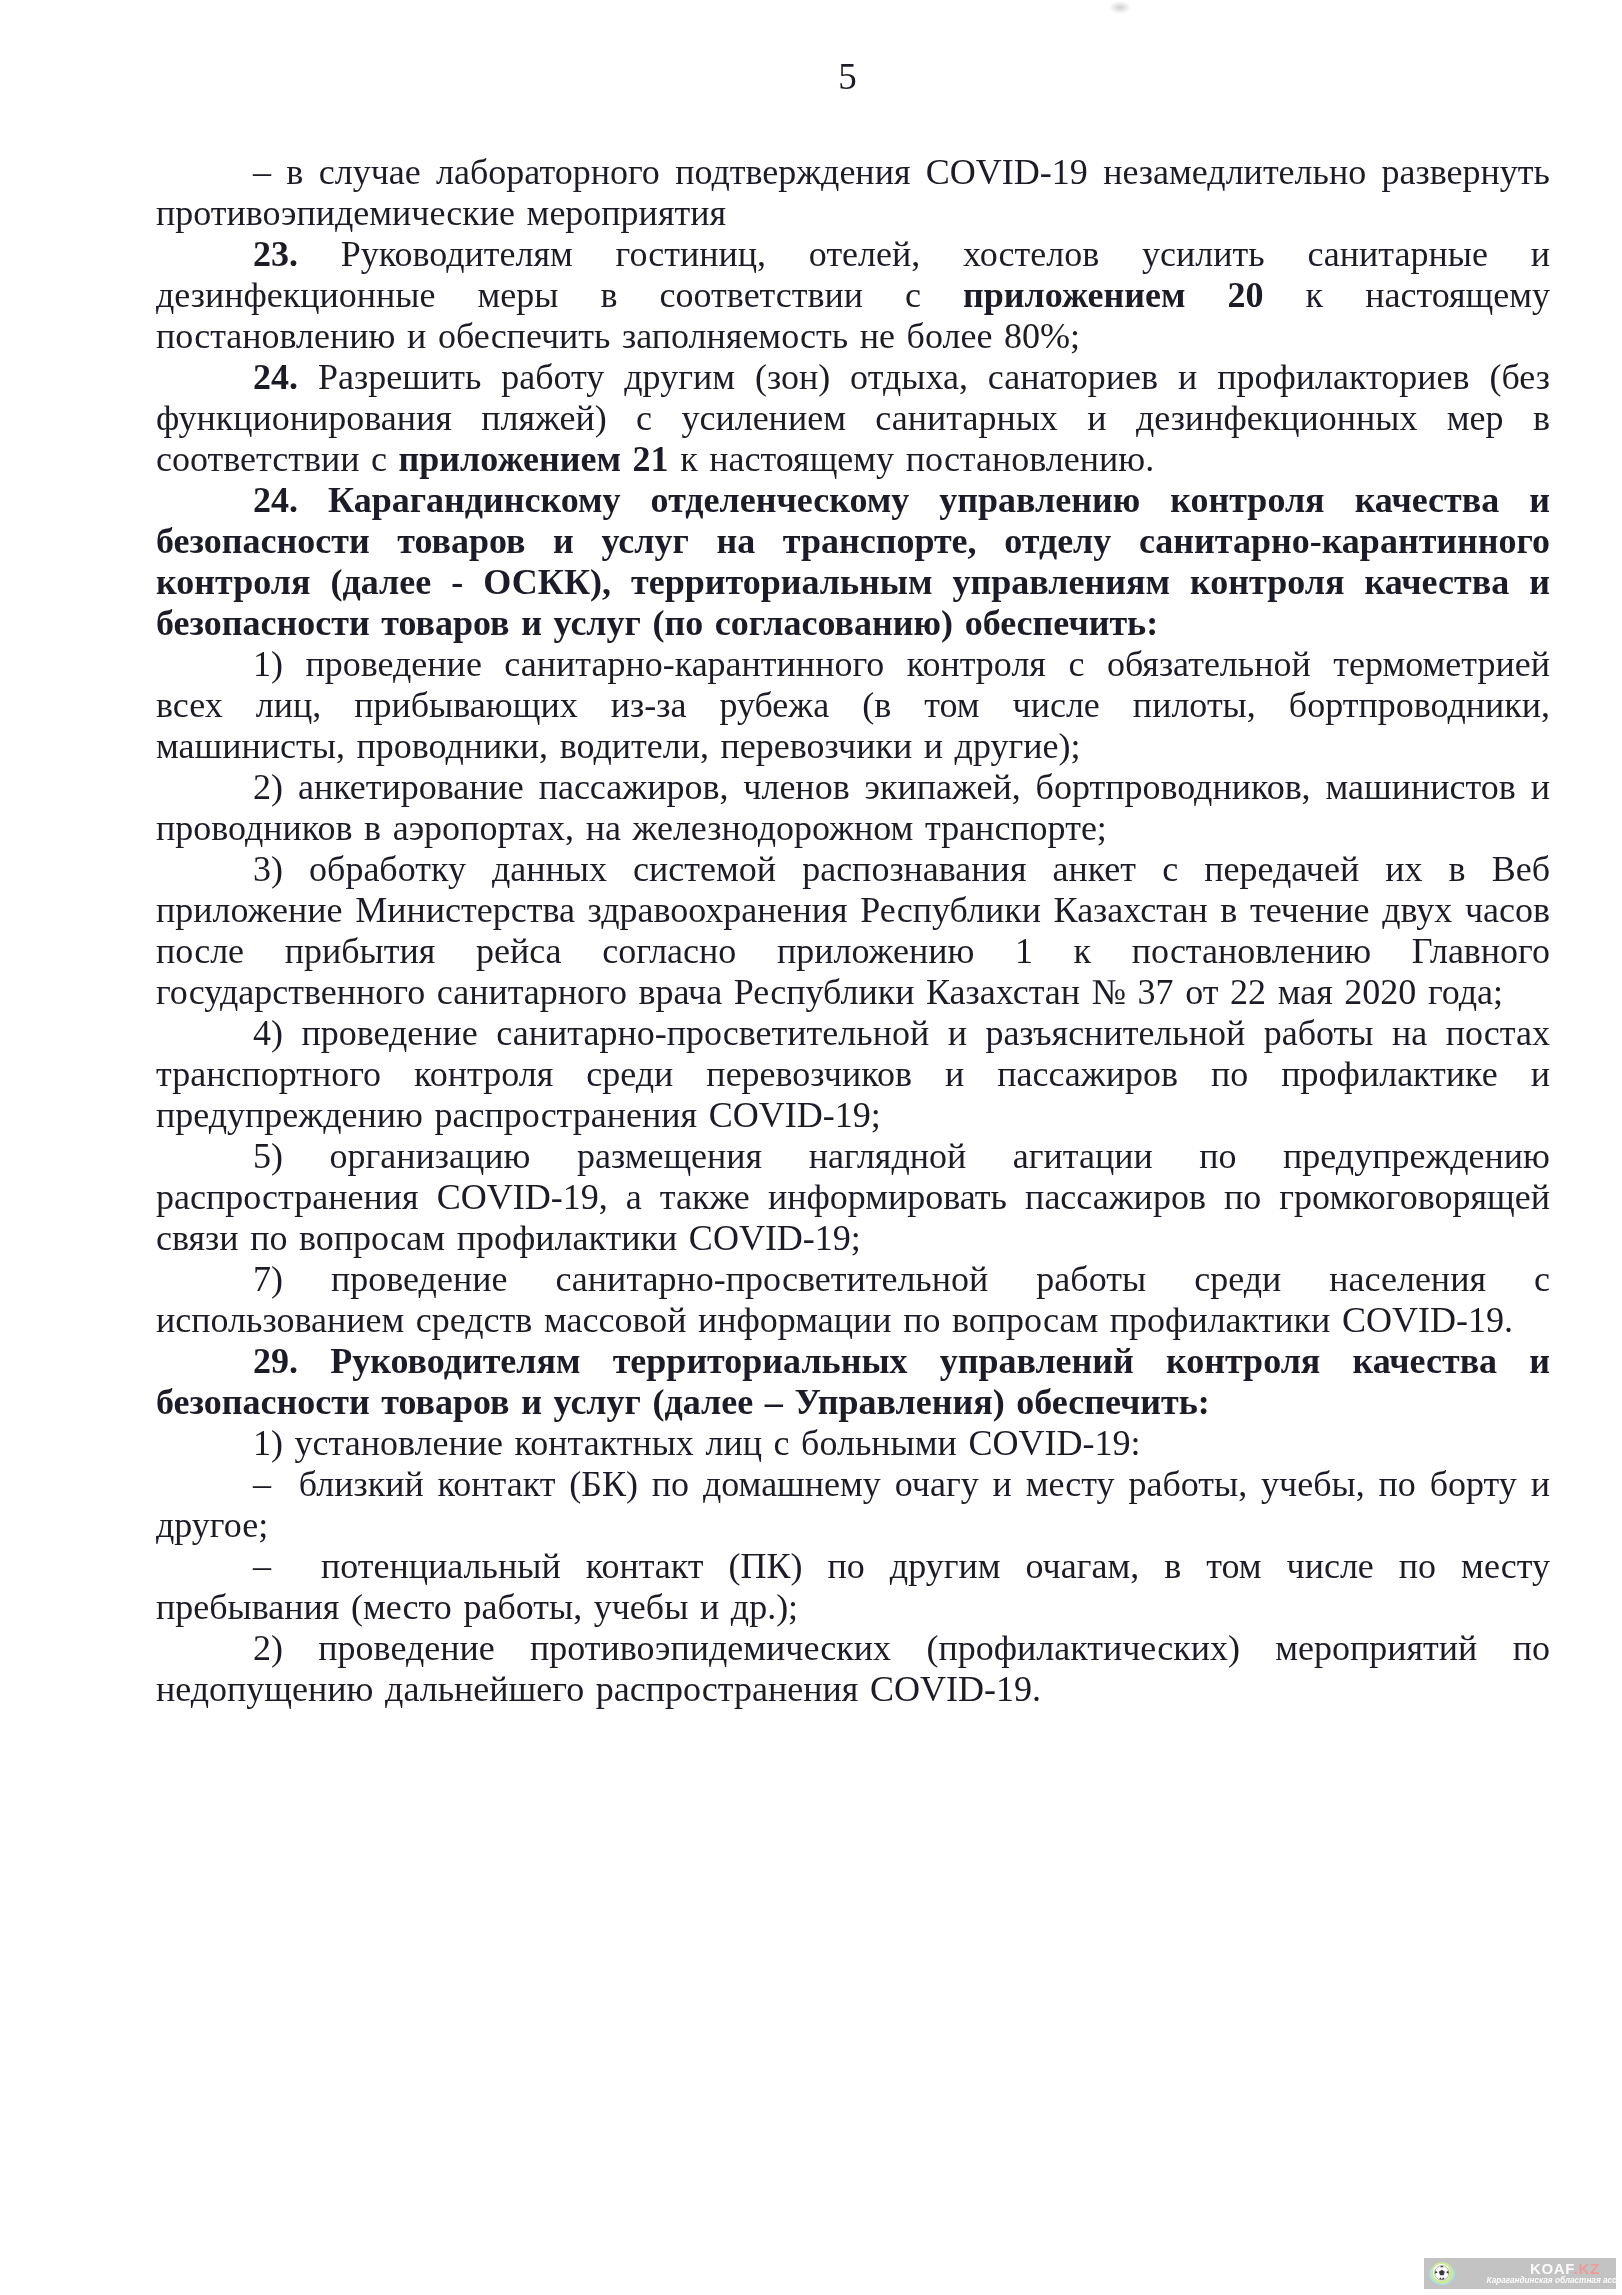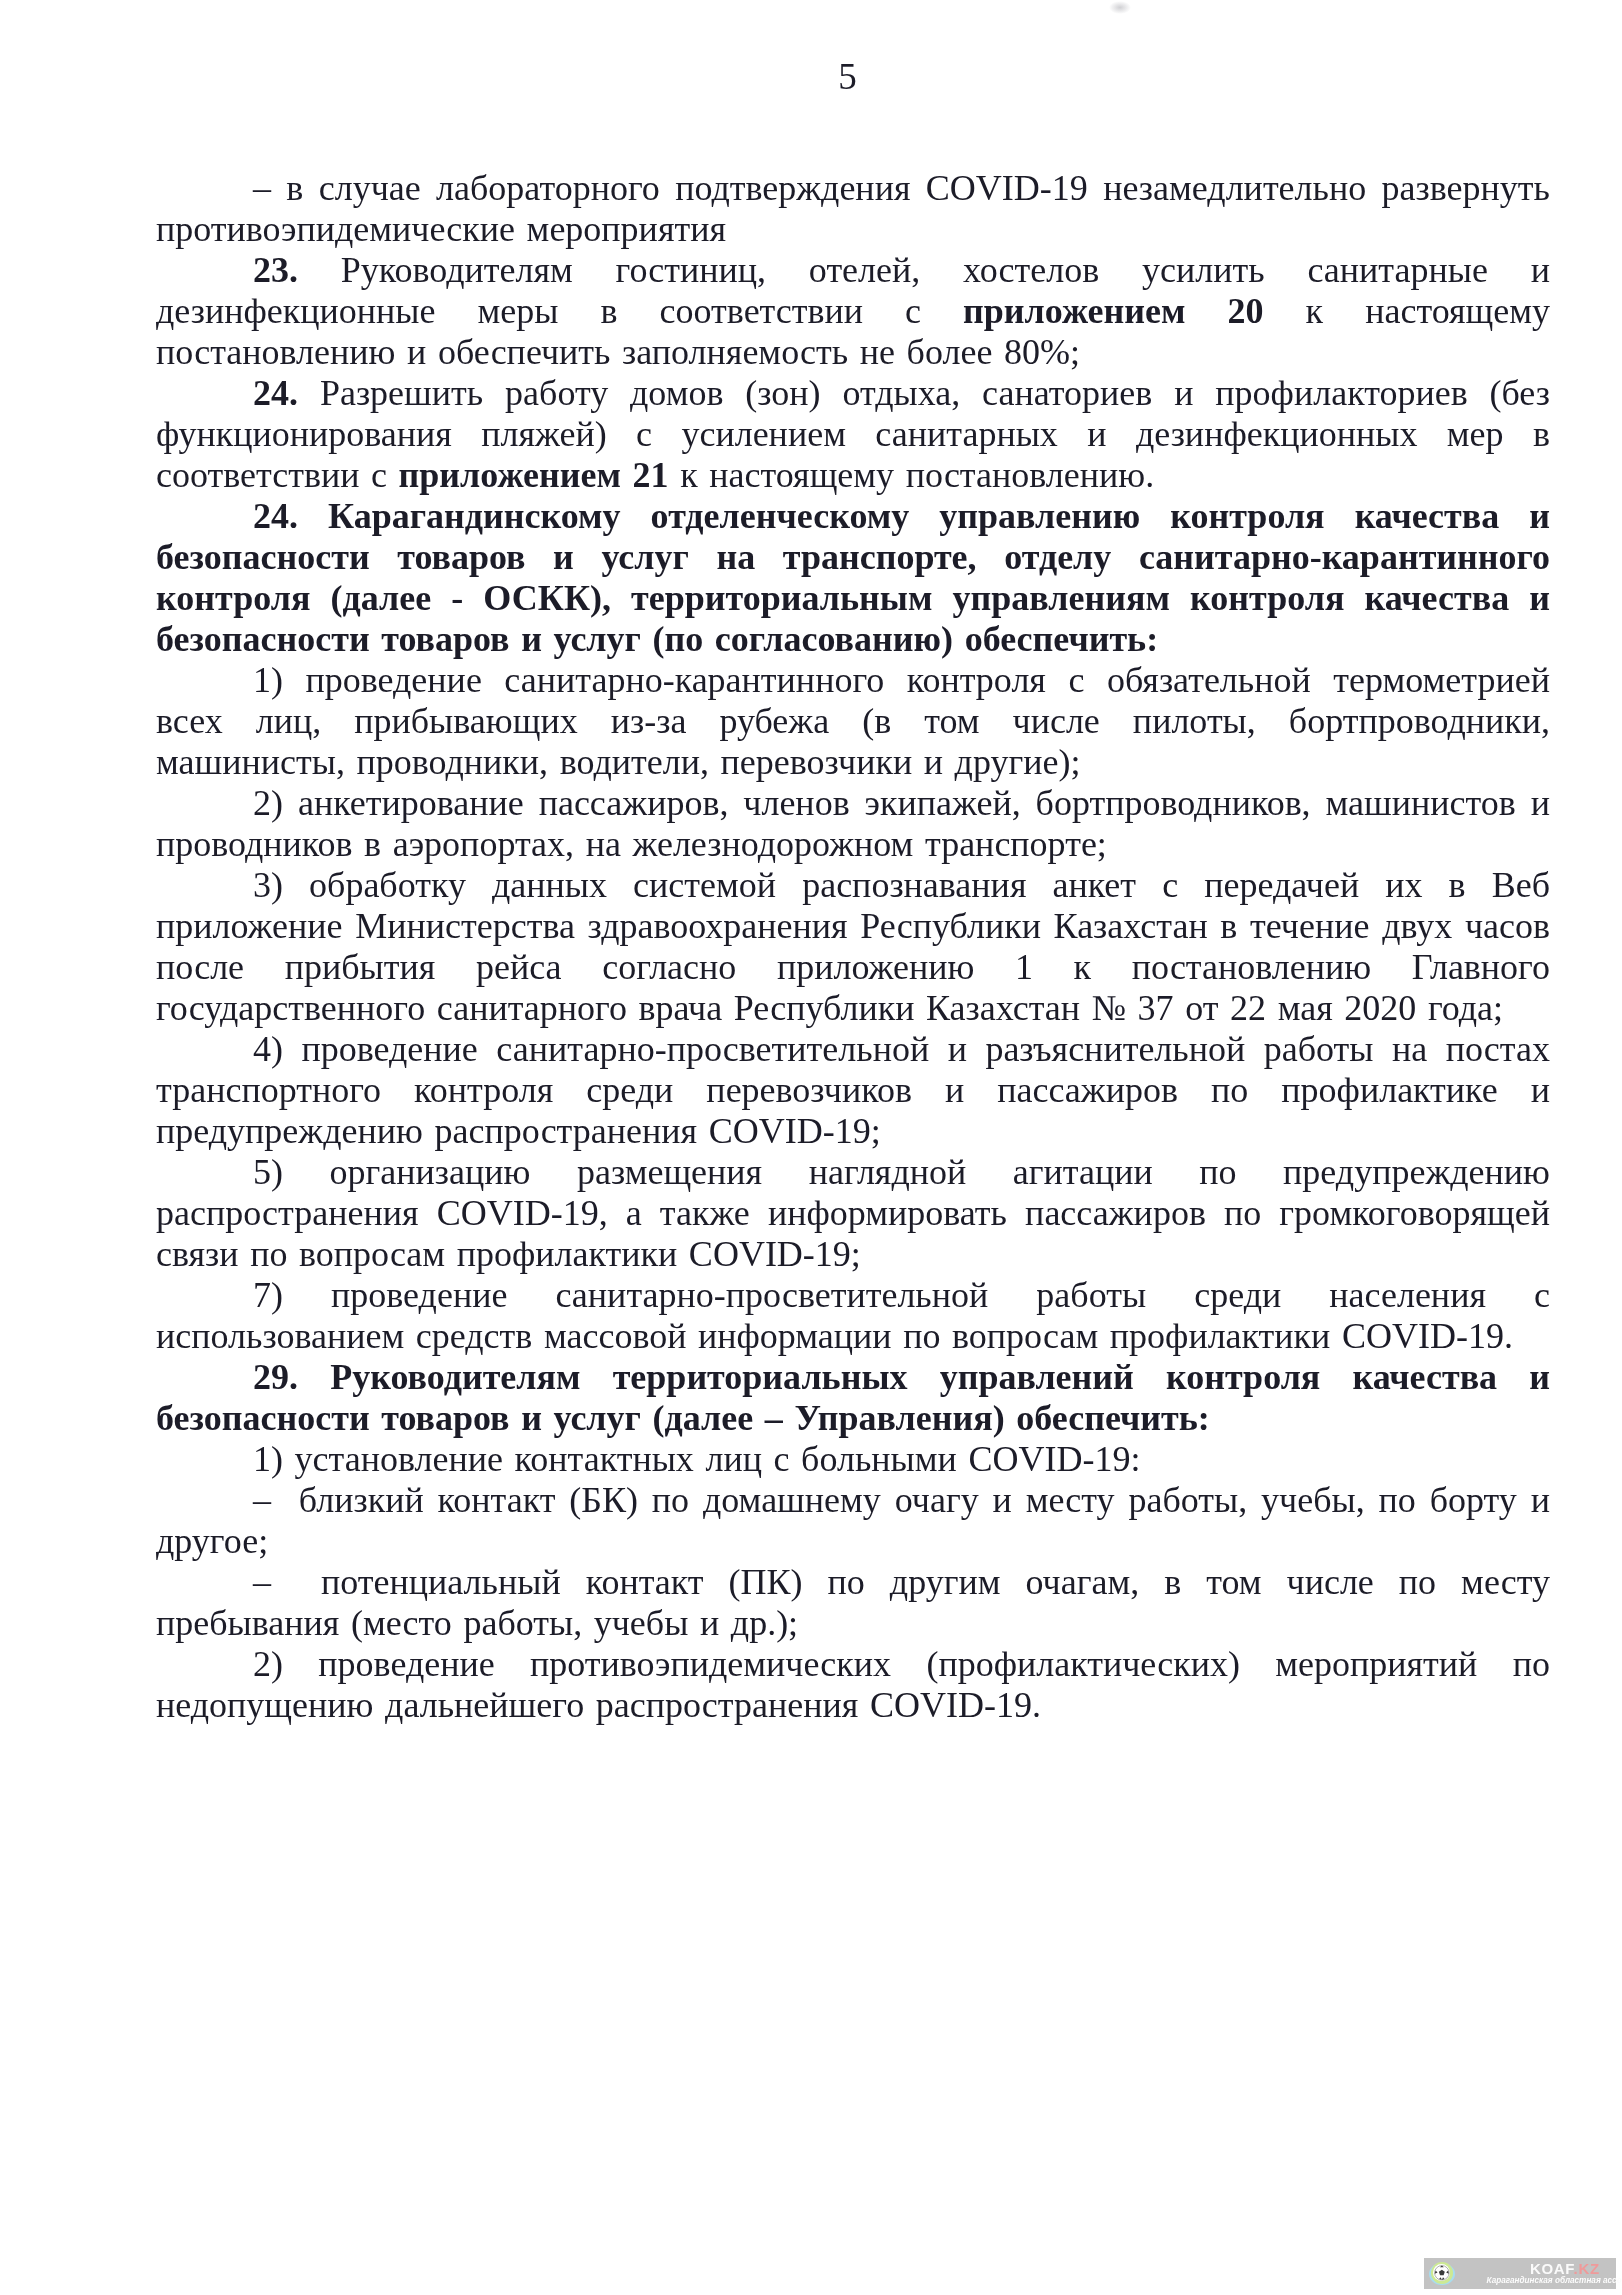--- a/index.html
+++ b/index.html
@@ -26,21 +26,20 @@
     transform: translateX(36px);
     font-size: 37px;
     color: #1c1c28;
   }
   .content {
     position: absolute;
     top: 152px;
     left: 156px;
     width: 1394px;
     color: #1c1c28;
-    margin-top: 16px;
   }
   p.doc-par {
     margin: 0;
     font-size: 36px;
     line-height: 41px;
     text-align: justify;
     text-indent: 97px;
     word-spacing: 2.6px;
   }
   p.doc-par b { font-weight: 700; }
@@ -113,21 +112,21 @@
 </head>
 <body>
 
 <div class="scan-artifact"></div>
 
 <div class="page-number">5</div>
 
 <div class="content">
     <p class="doc-par"><span>– в случае лабораторного подтверждения COVID-19 незамедлительно развернуть противоэпидемические мероприятия</span></p>
     <p class="doc-par"><b>23. </b><span>Руководителям гостиниц, отелей, хостелов усилить санитарные и дезинфекционные меры в соответствии с </span><b>приложением 20</b><span> к настоящему постановлению и обеспечить заполняемость не более 80%;</span></p>
-    <p class="doc-par"><b>24. </b><span>Разрешить работу домов (зон) отдыха, санаториев и профилакториев (без функционирования пляжей) с усилением санитарных и дезинфекционных мер в соответствии с </span><b>приложением 21</b><span> к настоящему постановлению.</span></p>
+    <p class="doc-par"><b>24. </b><span>Разрешить работу другим (зон) отдыха, санаториев и профилакториев (без функционирования пляжей) с усилением санитарных и дезинфекционных мер в соответствии с </span><b>приложением 21</b><span> к настоящему постановлению.</span></p>
     <p class="doc-par"><b>24. Карагандинскому отделенческому управлению контроля качества и безопасности товаров и услуг на транспорте, отделу санитарно-карантинного контроля (далее - ОСКК), территориальным управлениям контроля качества и безопасности товаров и услуг (по согласованию) обеспечить:</b></p>
     <p class="doc-par"><span>1) проведение санитарно-карантинного контроля с обязательной термометрией всех лиц, прибывающих из-за рубежа (в том числе пилоты, бортпроводники, машинисты, проводники, водители, перевозчики и другие);</span></p>
     <p class="doc-par"><span>2) анкетирование пассажиров, членов экипажей, бортпроводников, машинистов и проводников в аэропортах, на железнодорожном транспорте;</span></p>
     <p class="doc-par"><span>3) обработку данных системой распознавания анкет с передачей их в Веб приложение Министерства здравоохранения Республики Казахстан в течение двух часов после прибытия рейса согласно приложению 1 к постановлению Главного государственного санитарного врача Республики Казахстан № 37 от 22 мая 2020 года;</span></p>
     <p class="doc-par"><span>4) проведение санитарно-просветительной и разъяснительной работы на постах транспортного контроля среди перевозчиков и пассажиров по профилактике и предупреждению распространения COVID-19;</span></p>
     <p class="doc-par"><span>5) организацию размещения наглядной агитации по предупреждению распространения COVID-19, а также информировать пассажиров по громкоговорящей связи по вопросам профилактики COVID-19;</span></p>
     <p class="doc-par"><span>7) проведение санитарно-просветительной работы среди населения с использованием средств массовой информации по вопросам профилактики COVID-19.</span></p>
     <p class="doc-par"><b>29. Руководителям территориальных управлений контроля качества и безопасности товаров и услуг (далее – Управления) обеспечить:</b></p>
     <p class="doc-par"><span>1) установление контактных лиц с больными COVID-19:</span></p>
     <p class="doc-par"><span>–&nbsp;&nbsp;близкий контакт (БК) по домашнему очагу и месту работы, учебы, по борту и другое;</span></p>

